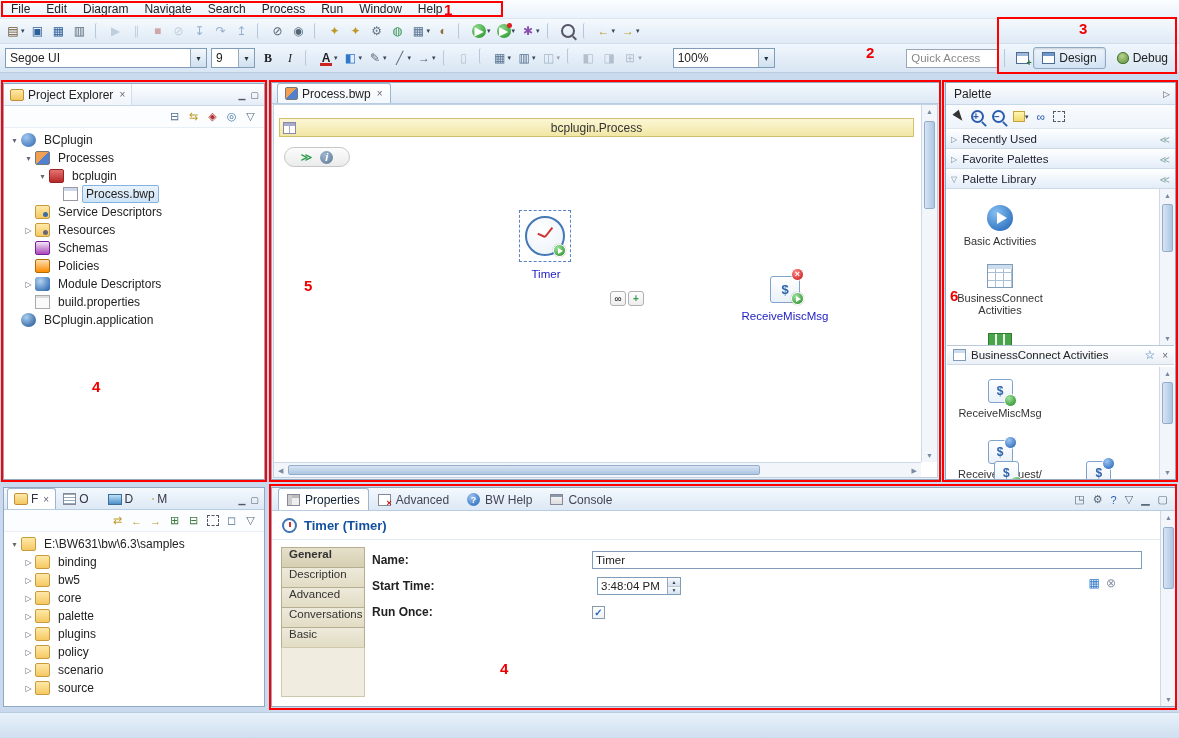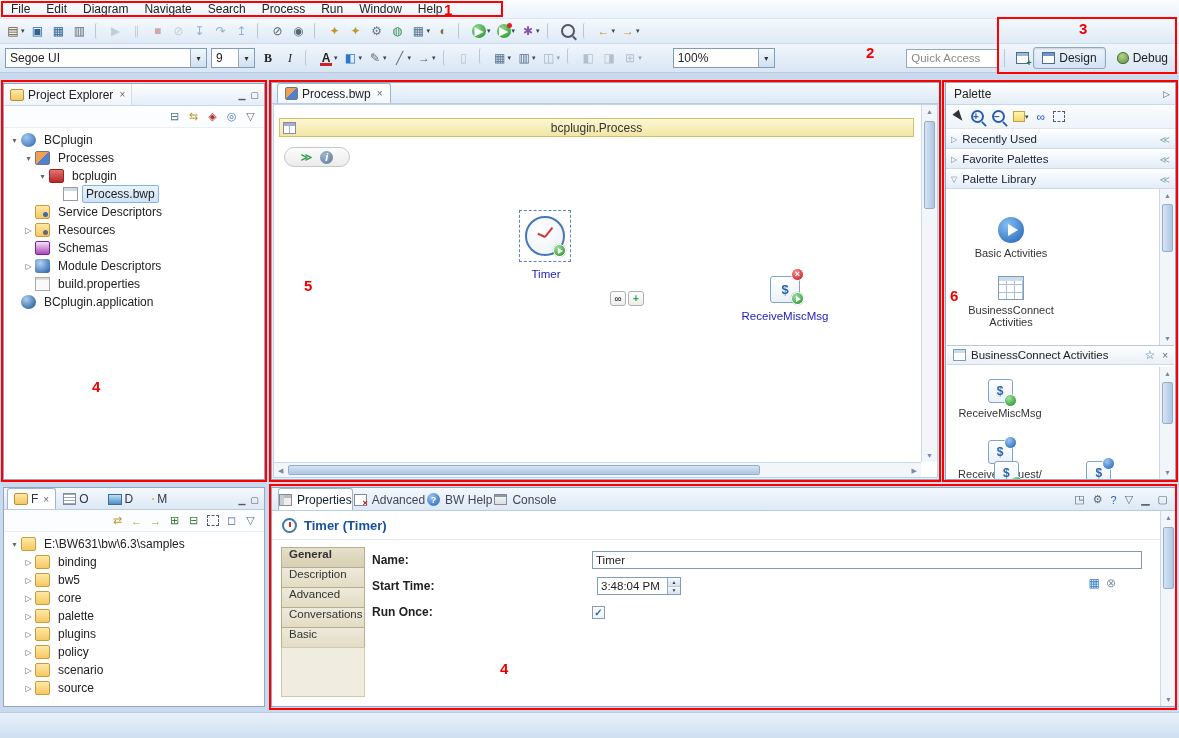--- a/index.html
+++ b/index.html
@@ -105,21 +105,21 @@
 .ar-up::after{content:"▲"}.ar-dn::after{content:"▼"}
 .arh{position:absolute;color:#7a8aa0;font-size:7px;top:4px}
 .ar-l::after{content:"◀"}.ar-r::after{content:"▶"}
 
 .ptool{height:24px;display:flex;align-items:center;gap:8px;padding:0 9px;background:linear-gradient(#fafcfe,#eef4fa);border-bottom:1px solid #dde7f1}
 .ptool .g{display:inline-flex;align-items:center;justify-content:center}
 .psec{height:20px;display:flex;align-items:center;gap:5px;padding:0 5px;background:linear-gradient(#fdfeff,#e3edf8);border-bottom:1px solid #cdd9e6;border-top:1px solid #fff}
 .psec .pexp{font-size:8px;color:#789}
 .psec .plabel{flex:1;font-size:11.5px;color:#223}
 .psec .pin{font-size:10px;color:#8aa}
-.pitems{position:absolute;left:12px;right:18px;top:106px;height:156px;display:flex;flex-wrap:wrap;align-content:flex-start;padding-top:24px;overflow:hidden}
+.pitems{position:absolute;left:1px;right:18px;top:106px;height:156px;display:flex;flex-wrap:wrap;align-content:flex-start;padding-top:12px;overflow:hidden}
 .pitem{width:100px;display:flex;flex-direction:column;align-items:center;margin:4px 3px 12px}
 .pitem .plab{font-size:11px;color:#333;text-align:center;line-height:12.5px;margin-top:4px}
 .pal-ico{position:relative;display:flex;align-items:center;justify-content:center}
 .i-basic-activities-icon{width:26px;height:26px;border-radius:50%;background:radial-gradient(circle at 35% 30%,#86c0f2,#1a5fb4);position:relative}
 .i-basic-activities-icon::after{content:"";position:absolute;left:10px;top:7px;border-left:10px solid #fff;border-top:6px solid transparent;border-bottom:6px solid transparent}
 .i-businessconnect-activities-icon{width:26px;height:24px;background:#fff;border:1px solid #7f9db9;background-image:linear-gradient(#cddcec 4px,transparent 4px),repeating-linear-gradient(90deg,transparent 0 7px,#a9c0d6 7px 8px),repeating-linear-gradient(transparent 0 7px,#a9c0d6 7px 8px)}
 .i-cics-icon{width:24px;height:22px;border:1px solid #2c7a2c;background:repeating-linear-gradient(90deg,#4aa54a 0 6px,#eaf5ea 6px 8px)}
 .i-bc-receive-icon,.i-bc-request-icon{width:25px;height:24px;background:linear-gradient(#fff,#eaf1f8);border:1px solid #7fa3cc;border-radius:3px;color:#2e64ad;font-weight:bold;font-size:12px;position:relative}
 .i-bc-receive-icon::after{content:"";position:absolute;right:-5px;bottom:-5px;width:11px;height:11px;border-radius:50%;background:radial-gradient(circle at 35% 30%,#9fe29f,#1d8a1d);border:1px solid #fff}
 .i-bc-request-icon::after{content:"";position:absolute;right:-5px;top:-5px;width:11px;height:11px;border-radius:50%;background:radial-gradient(circle at 35% 30%,#9ec4f0,#1a5fb4);border:1px solid #fff}
@@ -134,21 +134,21 @@
 .bcpartial{position:absolute;left:14px;right:30px;top:378px;display:flex;justify-content:space-around}
 
 .fxtabs{height:22px;display:flex;align-items:flex-end;background:linear-gradient(#f3f8fd,#dde9f5);border-bottom:1px solid #b9cde2;padding-left:3px}
 .fxtab{display:flex;align-items:center;gap:3px;height:21px;padding:0 6px;font-size:12px;color:#334;border:1px solid transparent;border-bottom:none}
 .fxtab.active{background:#fff;border-color:#9db6cf;border-radius:3px 3px 0 0}
 .i-file-explorer-icon{width:14px;height:12px;background:linear-gradient(#fde9a9,#f3c75f);border:1px solid #c08f35;border-radius:2px}
 .i-outline-icon{width:13px;height:12px;background:#fff;border:1px solid #889;background-image:repeating-linear-gradient(#9ab 0 1px,transparent 1px 3px)}
 .i-display-icon{width:14px;height:11px;background:linear-gradient(#bfe0f7,#4a90c9);border:1px solid #3b6e99}
 
 .prtabs{height:23px;display:flex;align-items:flex-end;background:linear-gradient(#f3f8fd,#dde9f5);border-bottom:1px solid #b9cde2;padding-left:6px}
-.prtab{display:flex;align-items:center;gap:5px;height:22px;padding:0 0;font-size:12px;color:#445;border:1px solid transparent;border-bottom:none}
+.prtab{display:flex;align-items:center;gap:5px;height:22px;padding:0 8px;font-size:12px;color:#445;border:1px solid transparent;border-bottom:none}
 .prtab.active{background:#fff;border-color:#9db6cf;border-radius:3px 3px 0 0;color:#123}
 .prcorner{margin-left:auto;display:flex;gap:8px;align-items:center;padding-right:8px;padding-bottom:4px}
 .prcorner .g{font-size:11px}
 .i-properties-tab-icon{width:13px;height:12px;background:#eee;border:1px solid #889;background-image:linear-gradient(90deg,#ccc 4px,transparent 4px),linear-gradient(#bbb 3px,transparent 3px)}
 .i-problems-icon{width:13px;height:12px;background:#fff;border:1px solid #889;position:relative}
 .i-problems-icon::after{content:"×";position:absolute;right:-2px;bottom:-3px;color:#c41212;font-weight:bold;font-size:9px}
 .i-bw-help-icon{width:13px;height:13px;border-radius:50%;background:radial-gradient(circle at 35% 30%,#9ec4f0,#1a5fb4);color:#fff;font-size:9px;font-weight:bold}
 .i-bw-help-icon::after{content:"?"}
 .i-console-icon{width:13px;height:11px;background:linear-gradient(#f8f8f8,#ddd);border:1px solid #889;box-shadow:inset 0 2px 0 #89a}
 .prheader{display:flex;align-items:center;gap:7px;padding:7px 10px 6px;border-bottom:1px solid #e2e8f0}
@@ -547,20 +547,26 @@
           <span class="lbl">Resources</span>
         </div>
 
         <div class="trow">
           <span class="sp" style="width: 16px;"></span>
           <span class="exp"></span>
           <span class="ti i-schemas-icon"></span>
           <span class="lbl">Schemas</span>
         </div>
 
+        <div class="trow">
+          <span class="sp" style="width: 16px;"></span>
+          <span class="exp"></span>
+          <span class="ti i-policies-icon"></span>
+          <span class="lbl">Policies</span>
+        </div>
 
         <div class="trow">
           <span class="sp" style="width: 16px;"></span>
           <span class="exp">▷</span>
           <span class="ti i-module-descriptors-icon"></span>
           <span class="lbl">Module Descriptors</span>
         </div>
 
         <div class="trow">
           <span class="sp" style="width: 16px;"></span>

